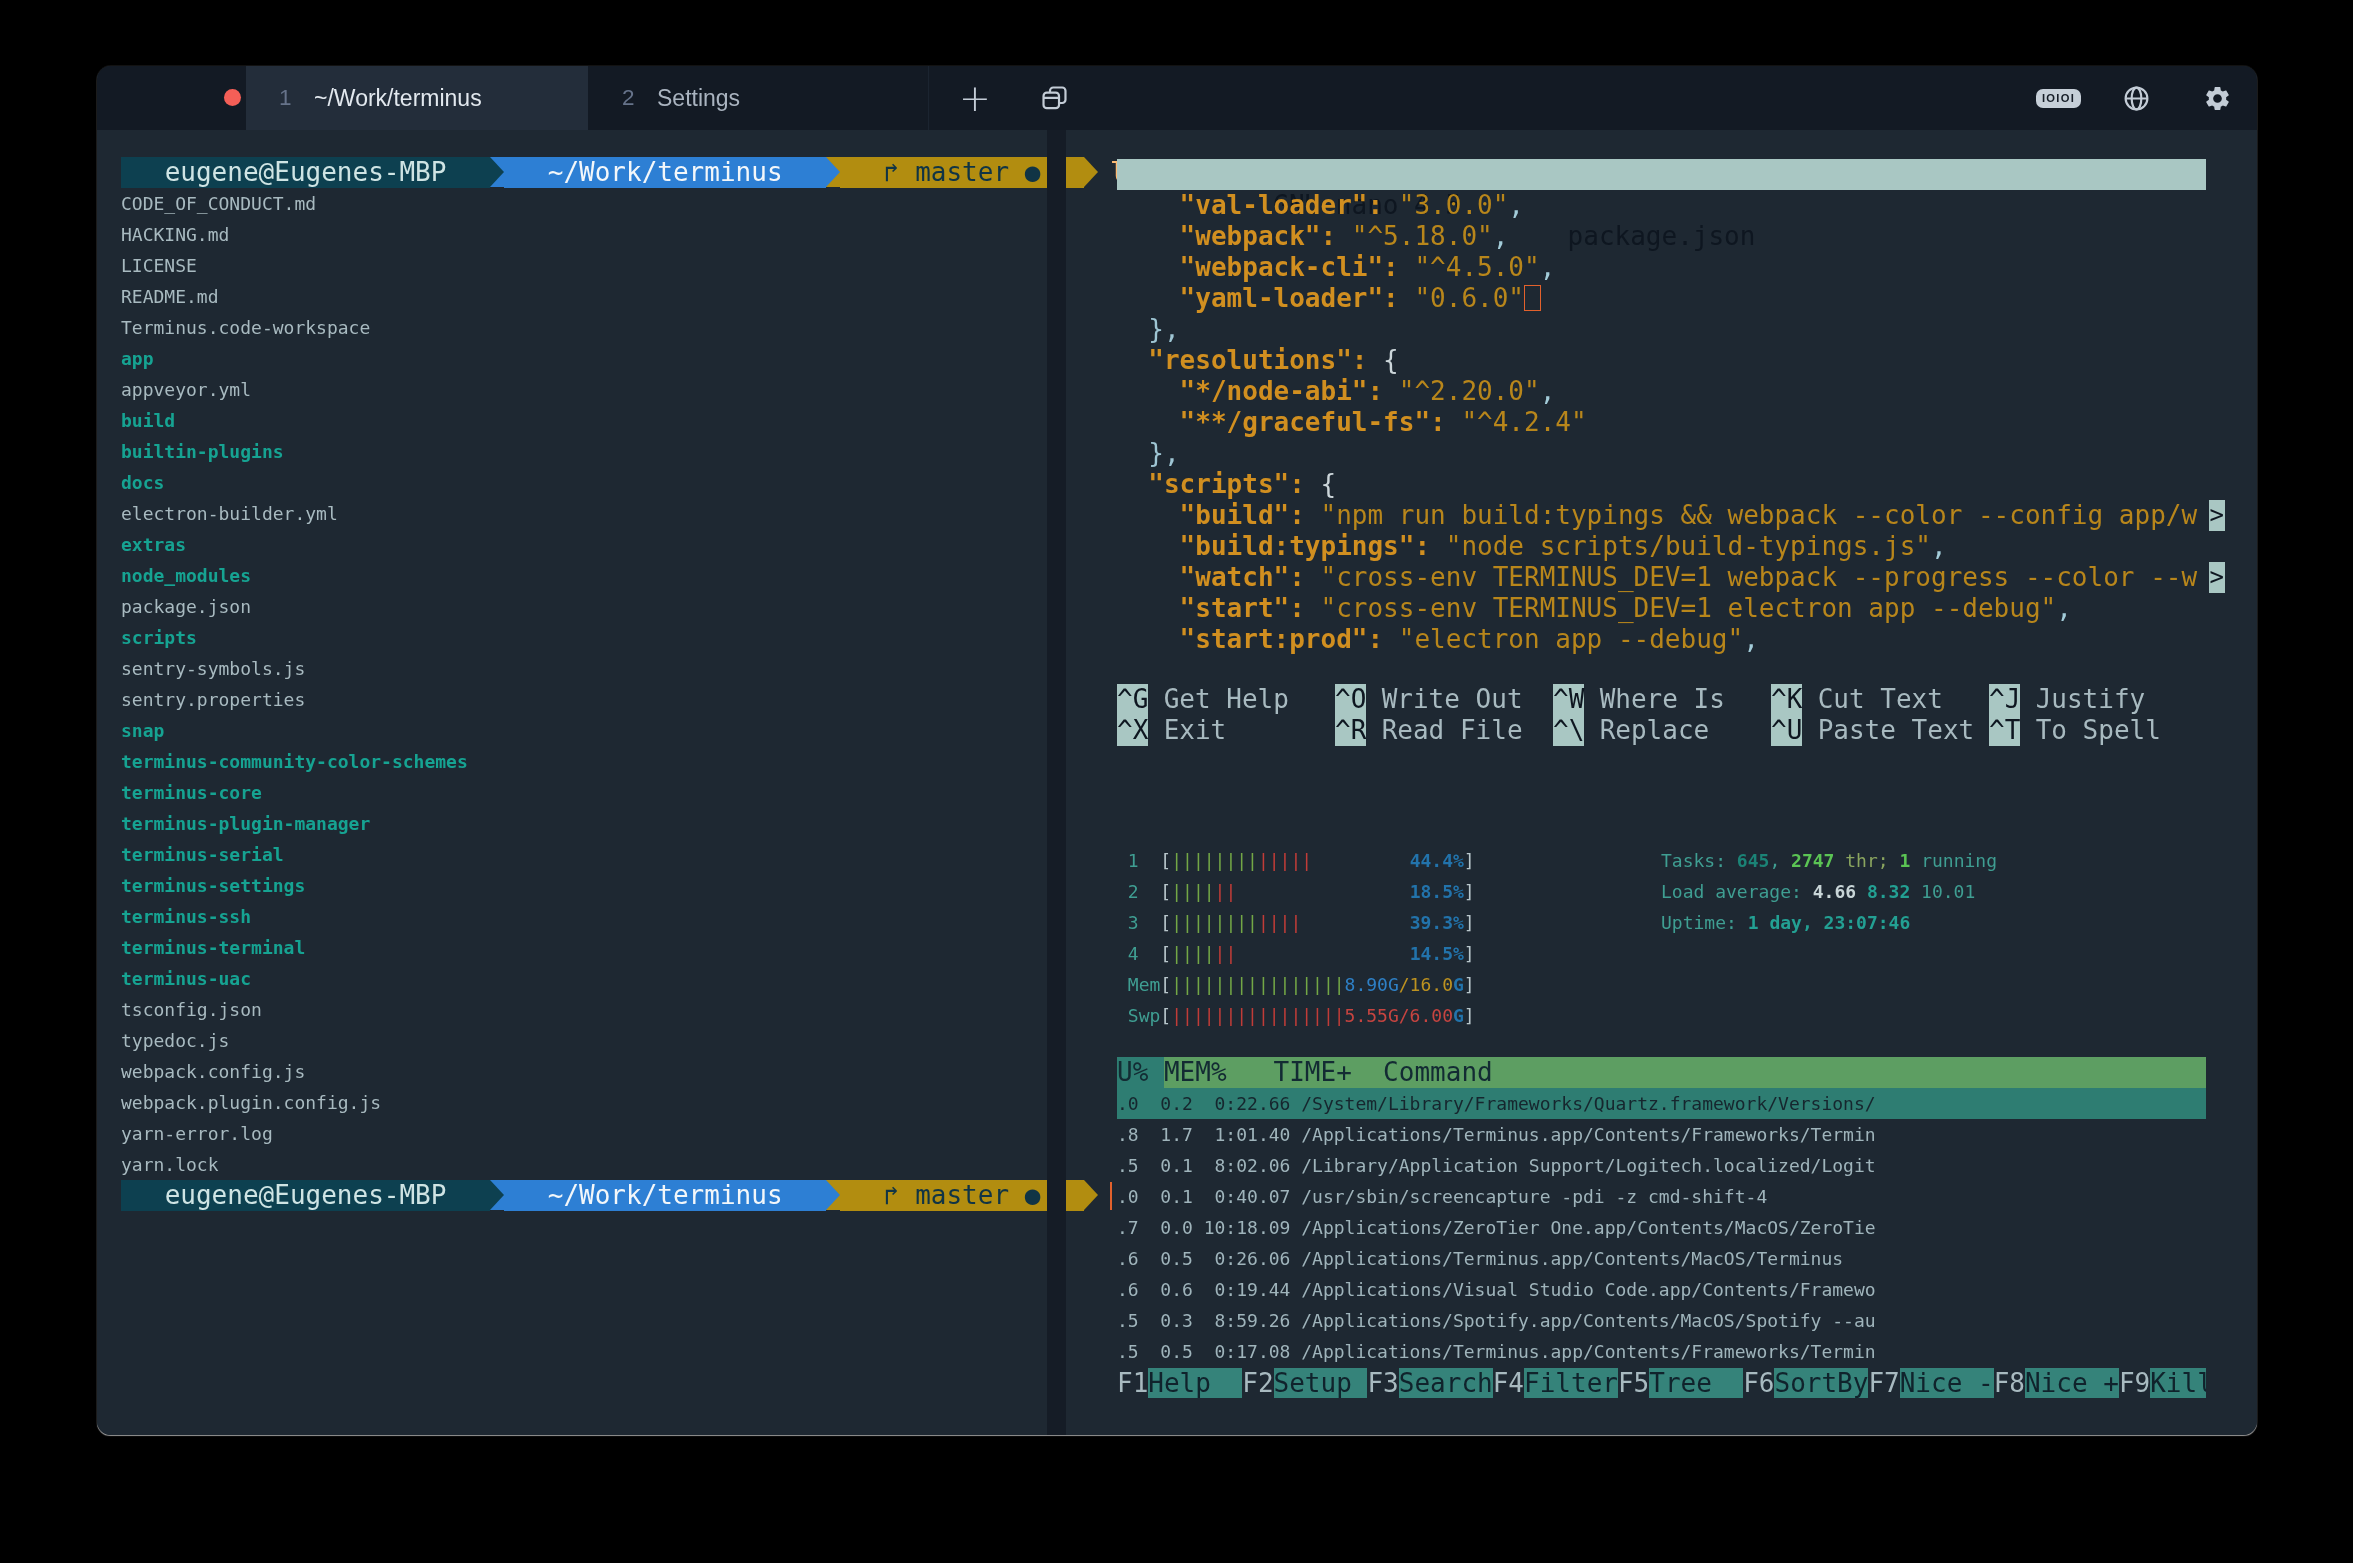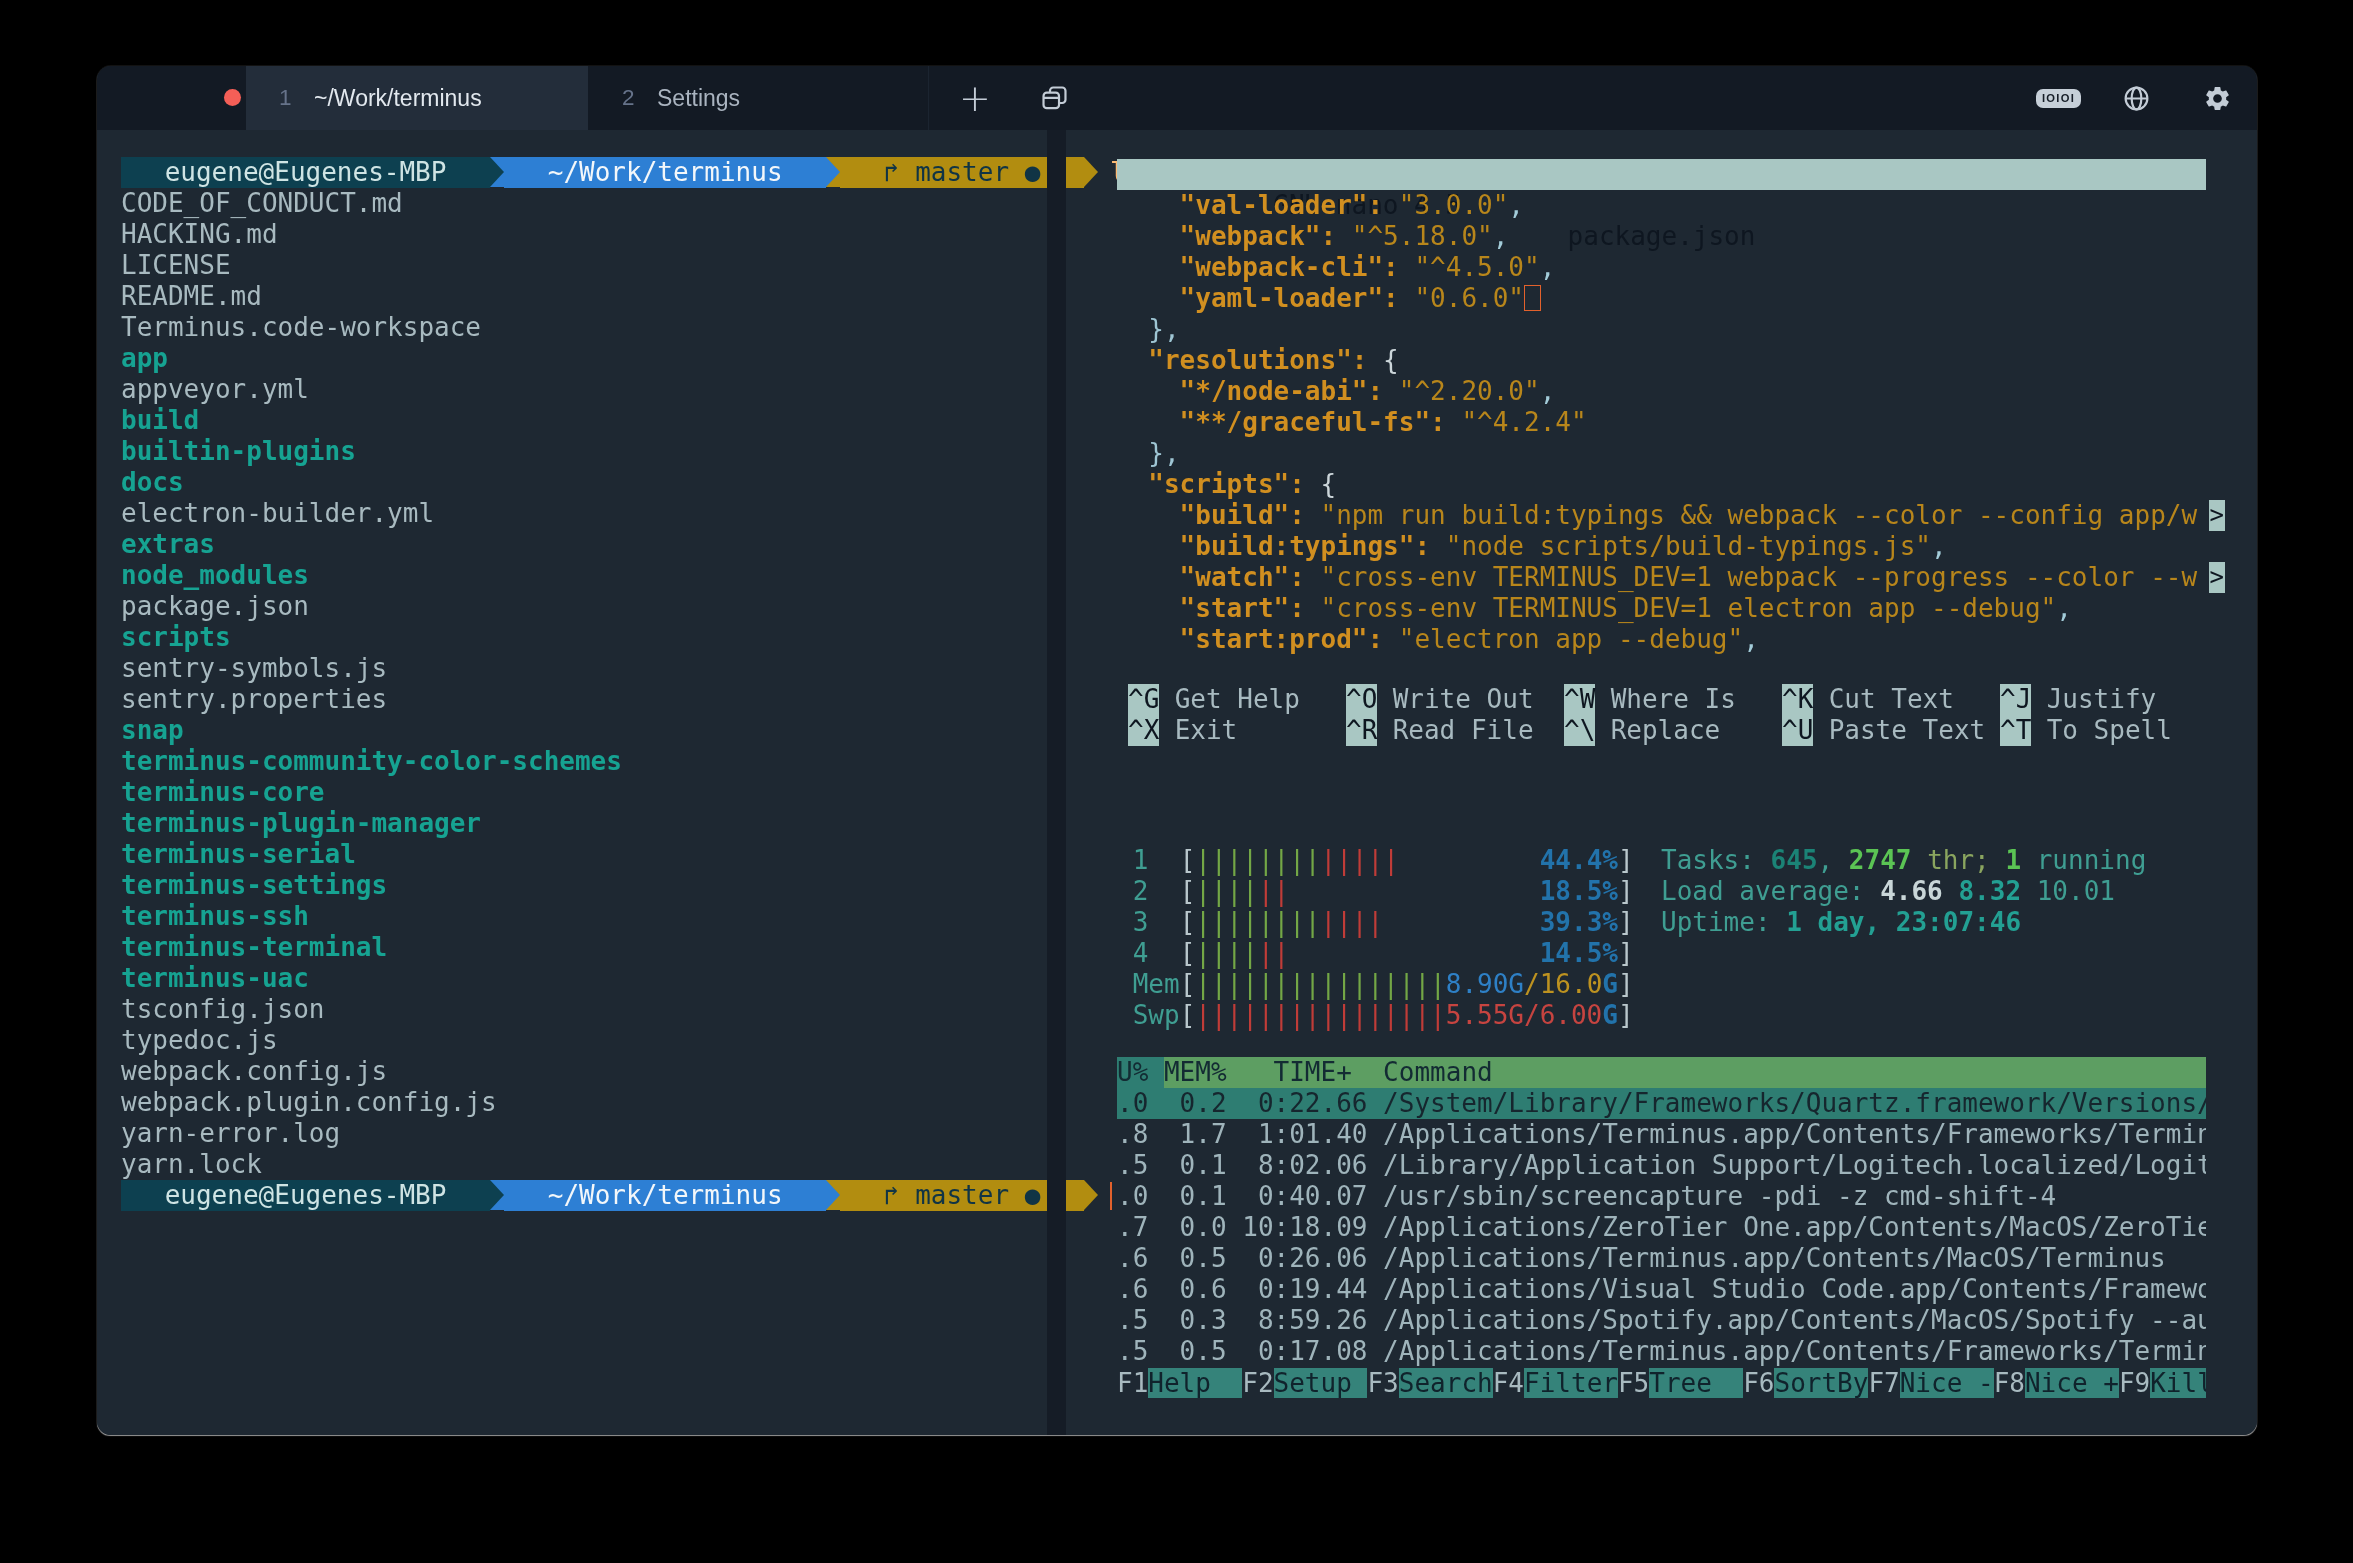--- a/index.html
+++ b/index.html
@@ -20,21 +20,21 @@
   .tab.active{background:#232d3a;}
   .tab.active .ttl{color:#e2e8ee;}
   .iconbtn{position:absolute;top:0;height:64px;display:flex;align-items:center;justify-content:center;}
   .plus{color:#c3ccd6;font-size:38px;font-weight:200;font-family:"DejaVu Sans",sans-serif;}
   .serial-badge{background:#c6cfd8;color:#161d27;border-radius:7px;
        font:bold 11.2px "Liberation Sans",sans-serif;letter-spacing:1.3px;padding:3.5px 6px;text-align:center;}
 
   
   .content{position:absolute;left:0;top:64px;right:0;bottom:0;background:#1e2832;}
   .divider{position:absolute;left:950px;top:0;width:19px;bottom:0;background:#151c26;}
-  .r{height:31px;line-height:31px;font-size:26px;white-space:pre;}
+  .r{height:31px;line-height:31px;font-size:18px;white-space:pre;}
 
   
   .leftpane{position:absolute;left:24px;top:27px;width:916px;}
   .f-file{color:#a8bac0;}
   .f-dir{color:#16a392;font-weight:bold;}
 
   
   .pl{display:flex;height:31px;line-height:31px;font-size:26px;white-space:pre;align-items:stretch;}
   .seg{padding:0 28px;}
   .seg1{background:#0d4050;color:#cfe4e4;}
@@ -60,21 +60,21 @@
   .ntext{width:1092px;overflow:hidden;height:31px;line-height:31px;font-size:26px;white-space:pre;}
   .tk-k{color:#d18f20;font-weight:bold;}
   .tk-v{color:#b8861b;}
   .tk-c{color:#a3ccd9;}
   .tk-bl{color:#ccd6da;}
   .tk-bc{color:#9fc6d4;}
   .clipchip{position:absolute;left:1092px;top:0;width:15.6px;height:31px;background:#a9c7c3;
         color:#0e1620;text-align:center;line-height:31px;font-size:24px;}
   .ncur{display:inline-block;width:14.7px;height:24px;border:1.7px solid #e2612c;vertical-align:-3.5px;}
 
-  .nshort{position:absolute;left:62px;top:554px;}
+  .nshort{position:absolute;left:51px;top:554px;}
   .scell{display:inline-block;width:218px;height:31px;line-height:31px;font-size:26px;white-space:pre;}
   .schip{display:inline-block;width:31px;text-align:center;background:#a9c7c3;color:#0e1620;}
   .slabel{color:#a8bac0;}
 
   .meters{position:absolute;left:51px;top:715px;}
   .mlbl{color:#3f9e92;}
   .mbr{color:#b9c7cc;}
   .bar-g{color:#73a746;}
   .bar-r{color:#c03c38;}
   .m-pct{color:#2273ab;font-weight:bold;}

